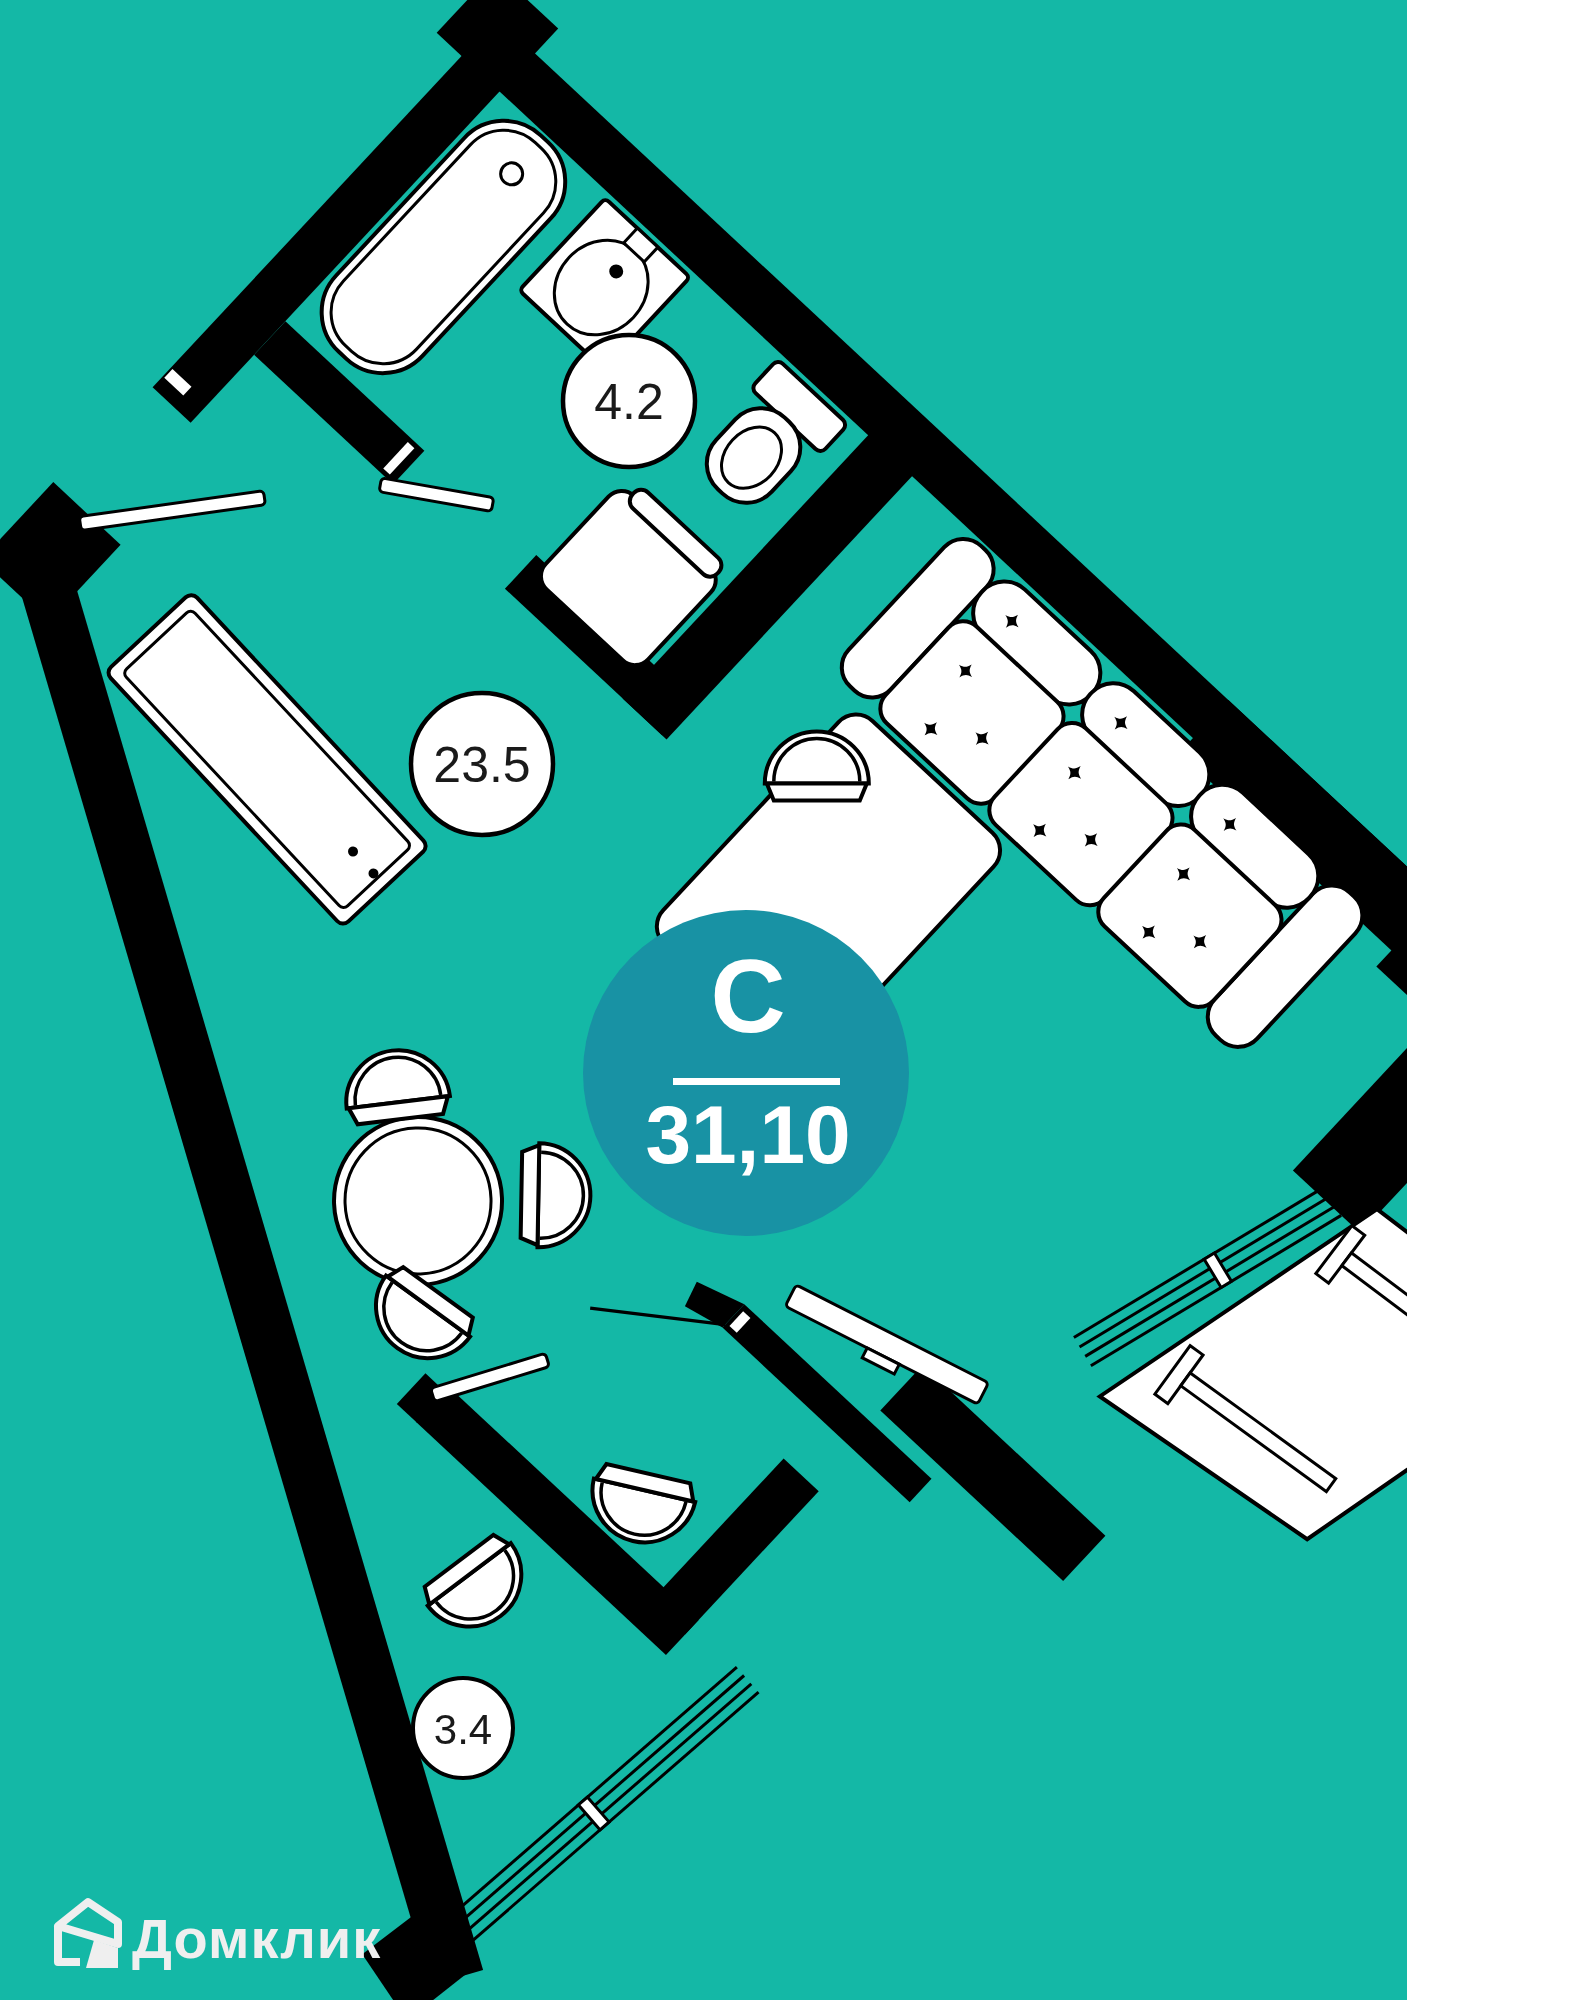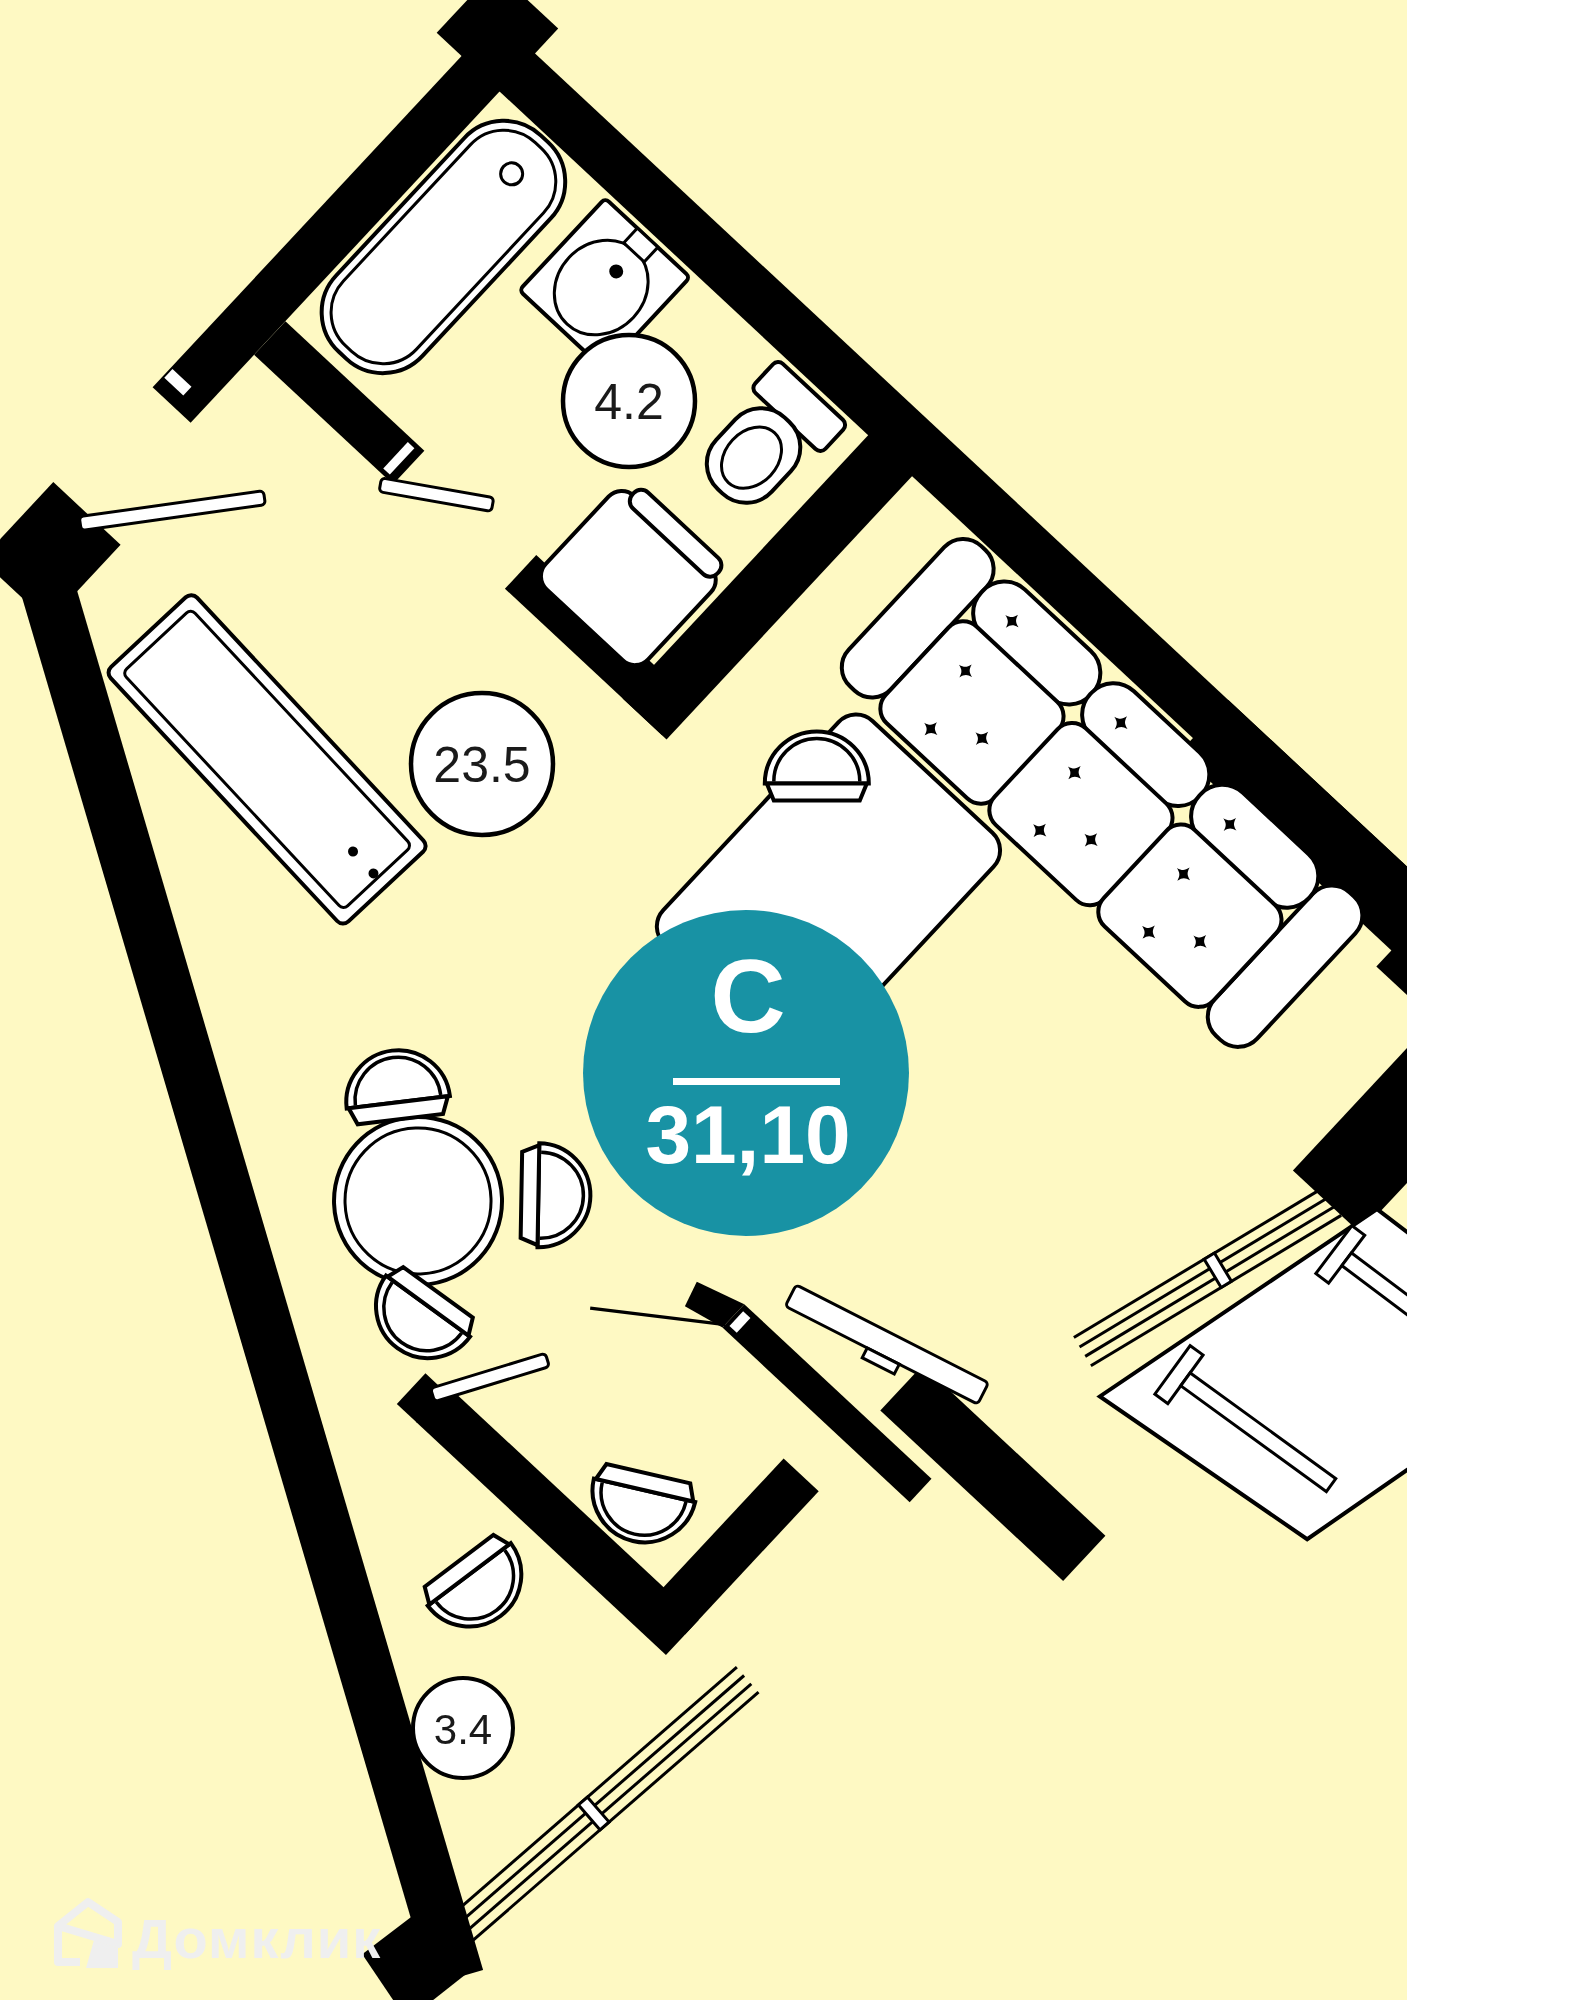--- a/index.html
+++ b/index.html
@@ -1,17 +1,17 @@
 <!DOCTYPE html>
 <html><head>
 <meta charset="utf-8">
 <style>
   html,body{margin:0;padding:0;background:#ffffff;}
   body{font-family:"Liberation Sans", sans-serif;}
-  .stage{width:1407px;height:2000px;position:relative;background:#fef9c3;overflow:hidden;}
+  .stage{width:1407px;height:2000px;position:relative;background:#14b8a6;overflow:hidden;}
   svg{display:block;}
   .wall{fill:#000;stroke:none;}
   .furn{fill:#fff;stroke:#000;stroke-width:4;}
   .furn-thin{fill:#fff;stroke:#000;stroke-width:3;}
   .ln{stroke:#000;stroke-width:3.5;fill:none;}
   .glz{stroke:#000;stroke-width:3;fill:none;}
   .dm{fill:#000;}
   .area-circle{fill:#fff;stroke:#000;stroke-width:4.5;}
   .area-text{font-family:"Liberation Sans",sans-serif;font-size:50px;fill:#1a1a1a;text-anchor:middle;}
   .badge-letter{font-family:"Liberation Sans",sans-serif;font-size:104px;font-weight:bold;fill:#fff;text-anchor:middle;}

